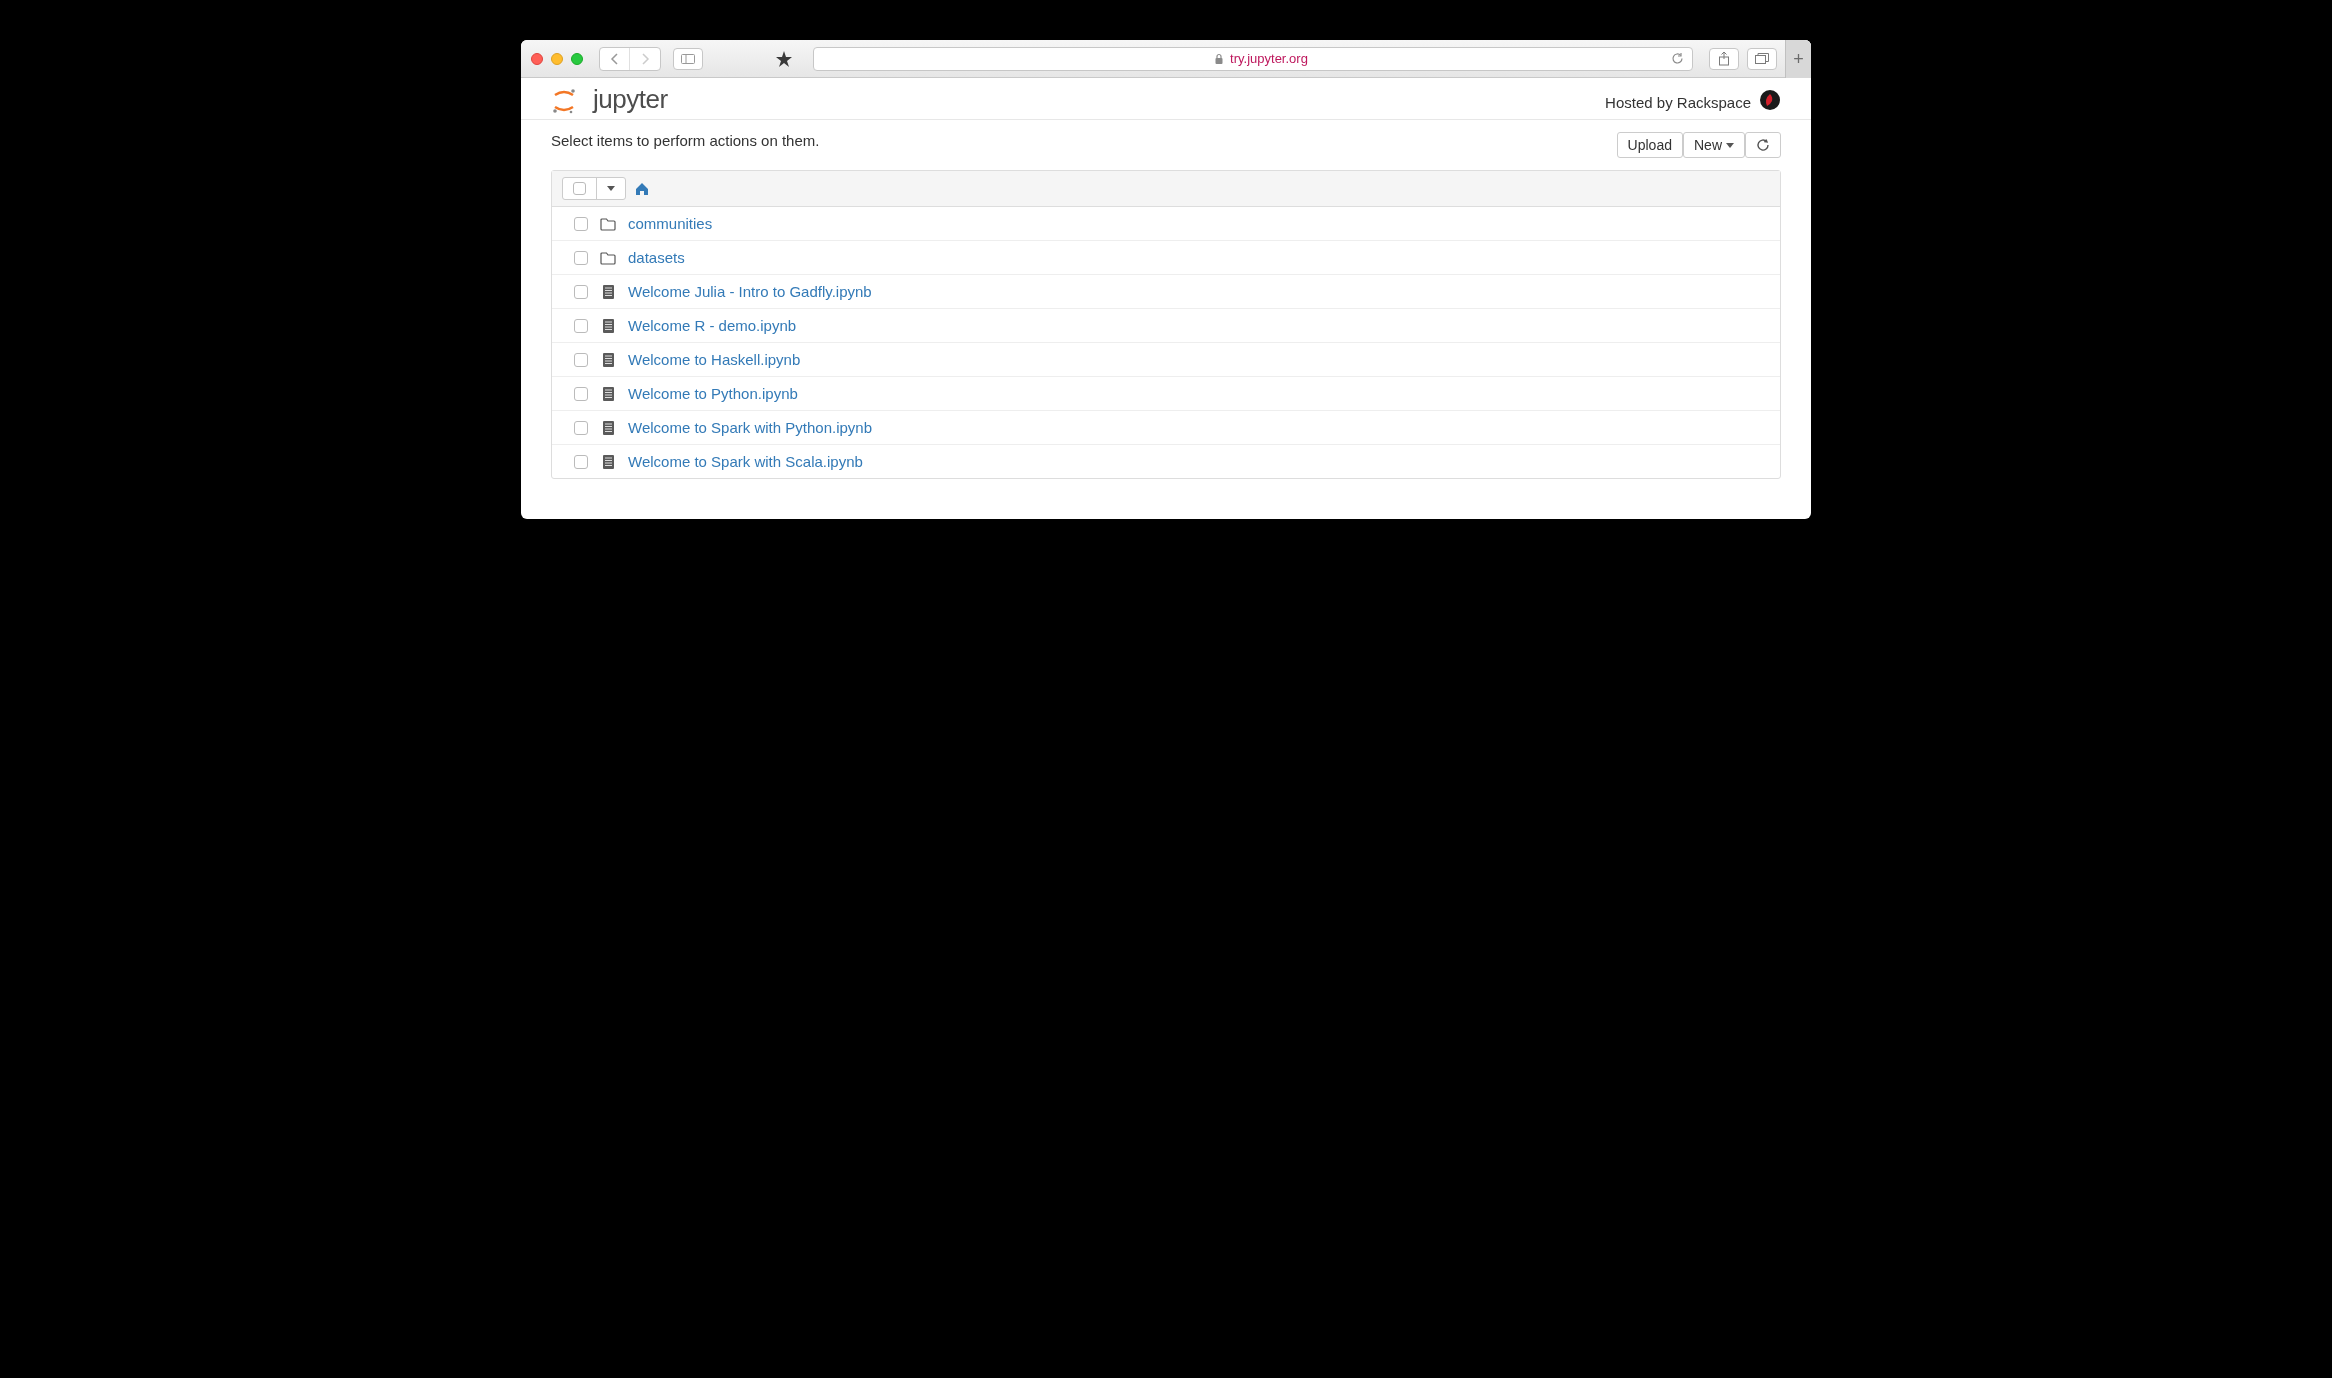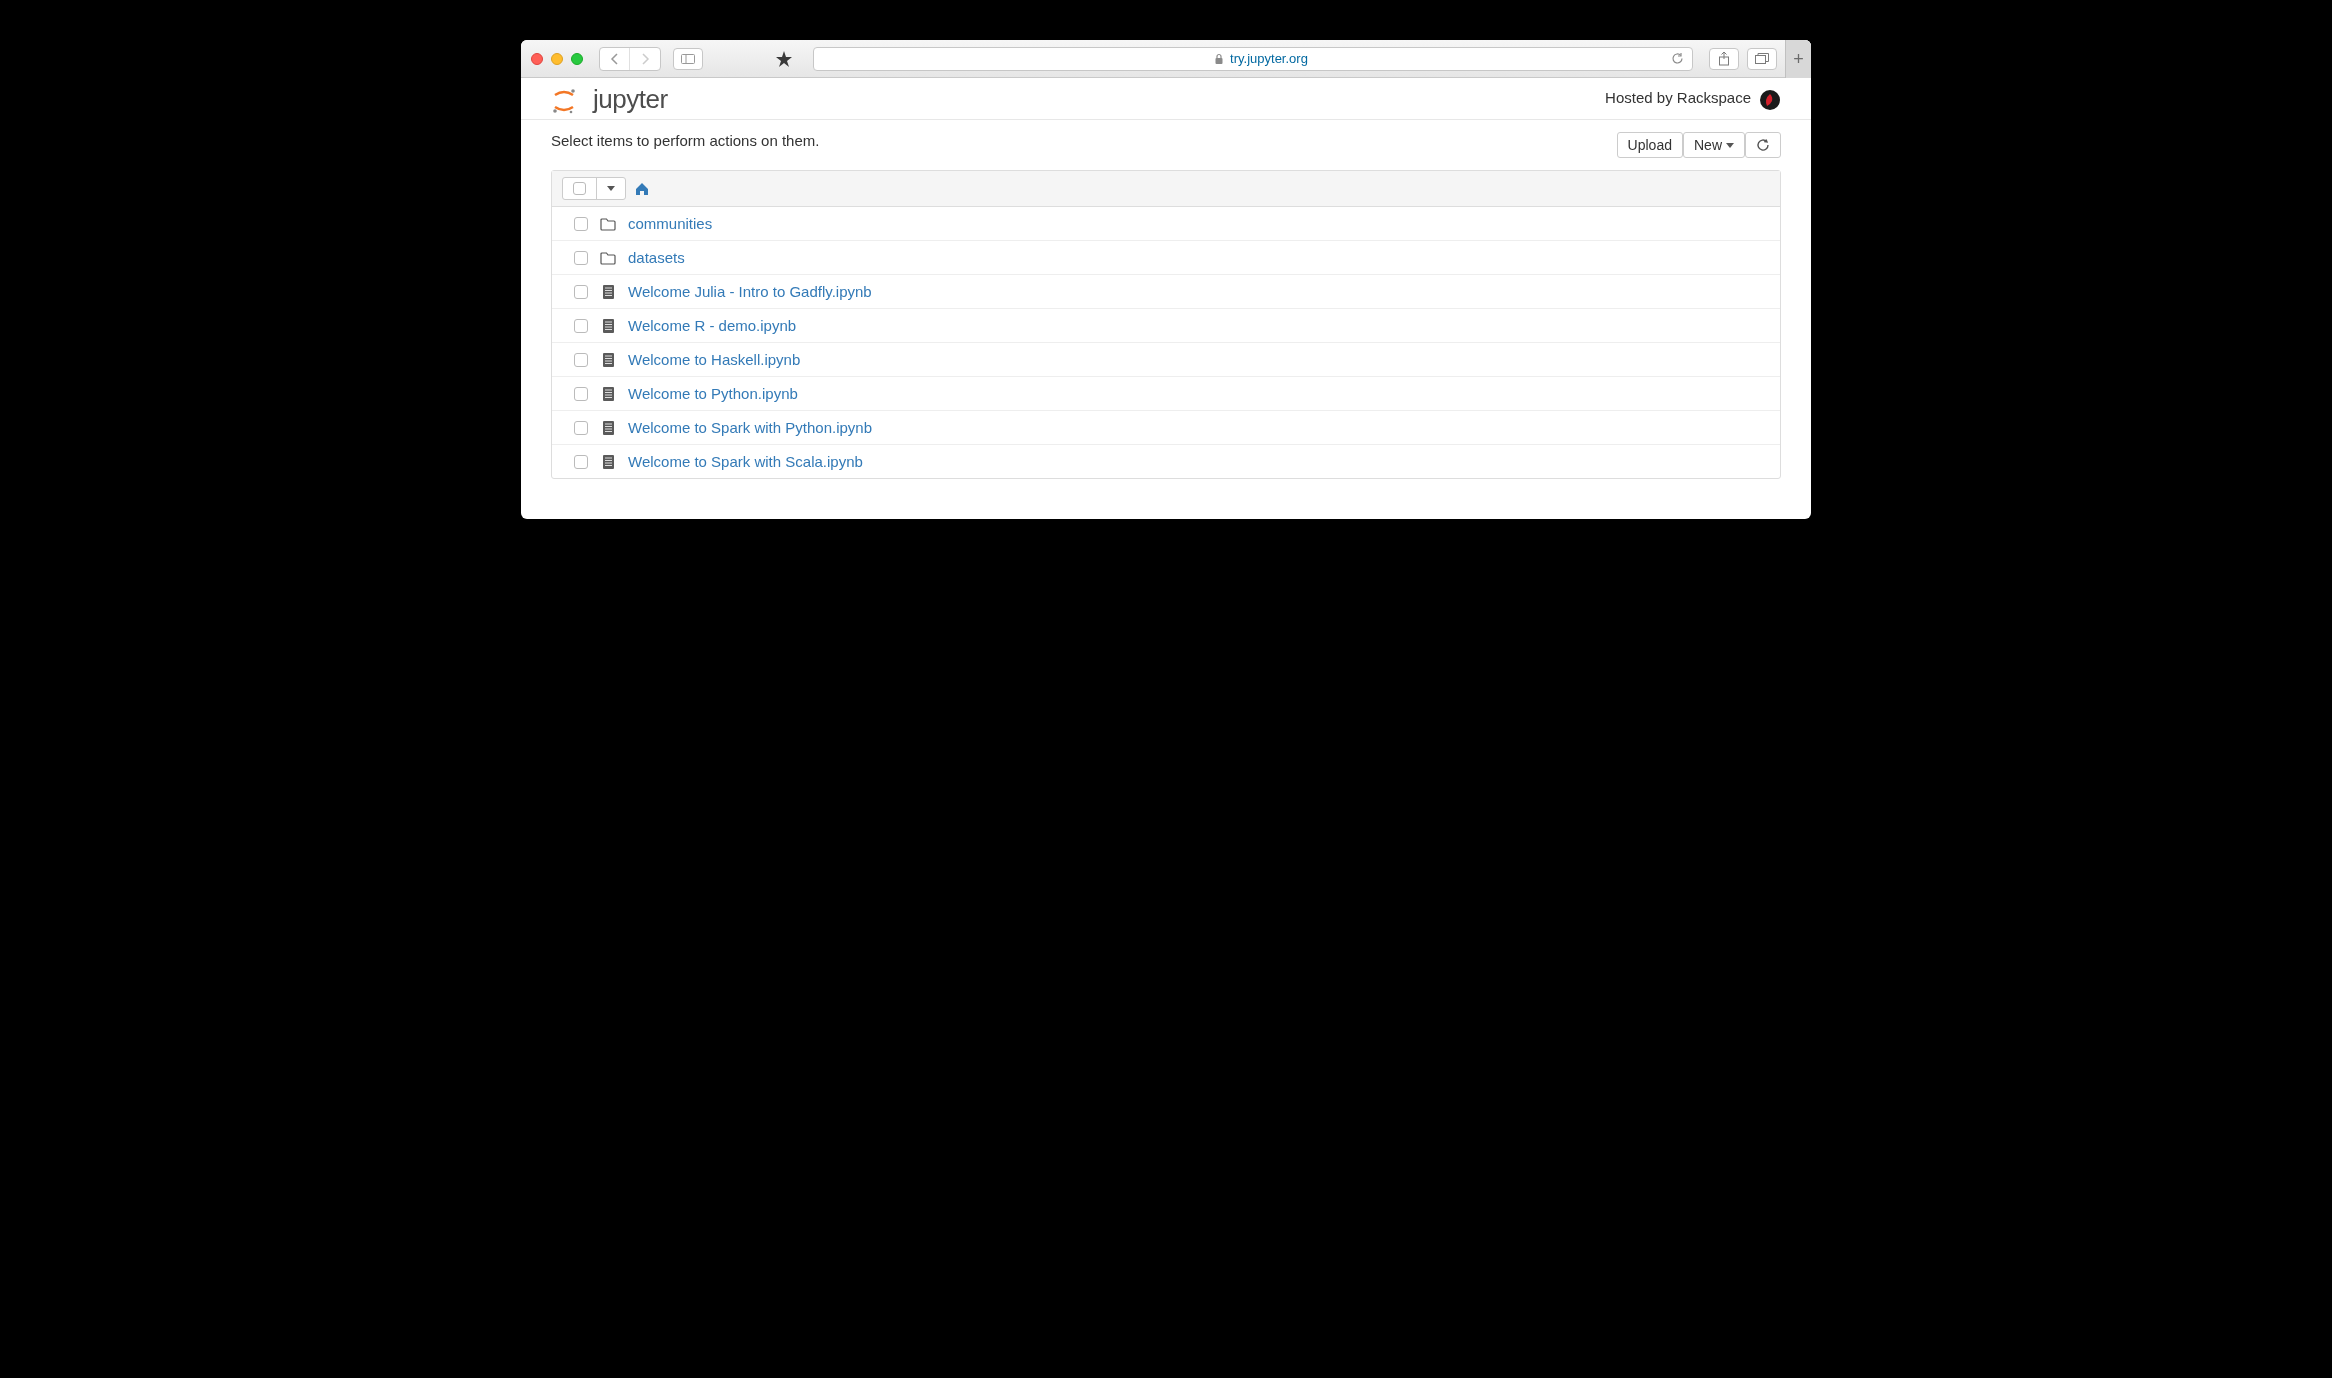--- a/index.html
+++ b/index.html
@@ -62,21 +62,21 @@
     .url-bar {
       flex: 1;
       height: 24px;
       background: #fff;
       border: 1px solid #c7c7c7;
       border-radius: 4px;
       display: flex;
       align-items: center;
       justify-content: center;
       gap: 6px;
-      color: #0369a1;
+      color: #be185d;
       font-size: 13px;
       margin: 0 8px;
       position: relative;
       padding-left: 16px;
     }
     .url-refresh {
       position: absolute; right: 8px; color: #888;
     }
     .right-tools { display: flex; gap: 8px; align-items: center; }
     .new-tab {
@@ -97,21 +97,21 @@
       padding: 6px 30px 4px 30px;
       border-bottom: 1px solid #e7e7e7;
     }
     .jp-logo { display: flex; align-items: flex-end; gap: 16px; }
     .jp-logo-text {
       font-family: "Helvetica Neue", sans-serif;
       font-size: 26px;
       color: #4d4d4d;
       letter-spacing: -0.5px;
     }
-    .hosted-by { display: flex; align-items: flex-start; gap: 8px; font-size: 15px; color: #333; }
+    .hosted-by { display: flex; align-items: flex-end; gap: 8px; font-size: 15px; color: #333; }
     
     .content { padding: 0 30px 40px 30px; }
     .tabs {
       display: flex;
       border-bottom: 1px solid #ddd;
       margin-top: 18px;
     }
     .tab {
       padding: 10px 18px;
       font-size: 15px;

